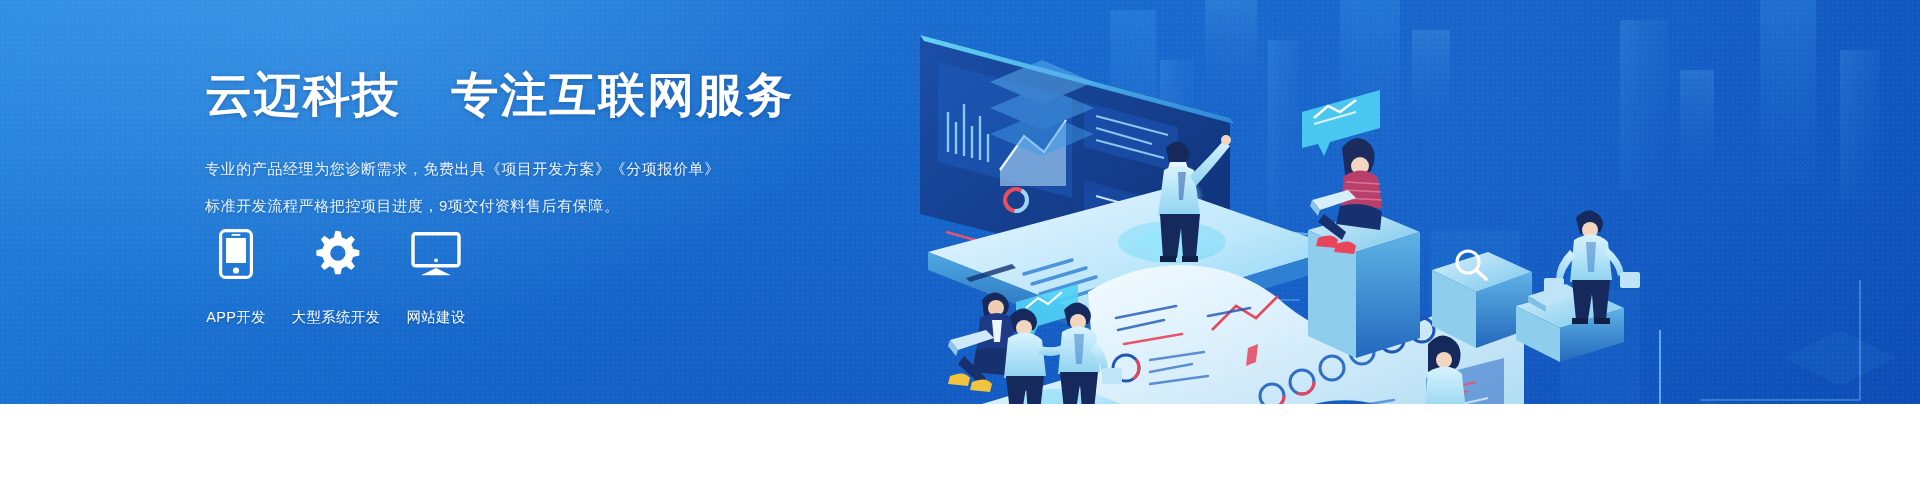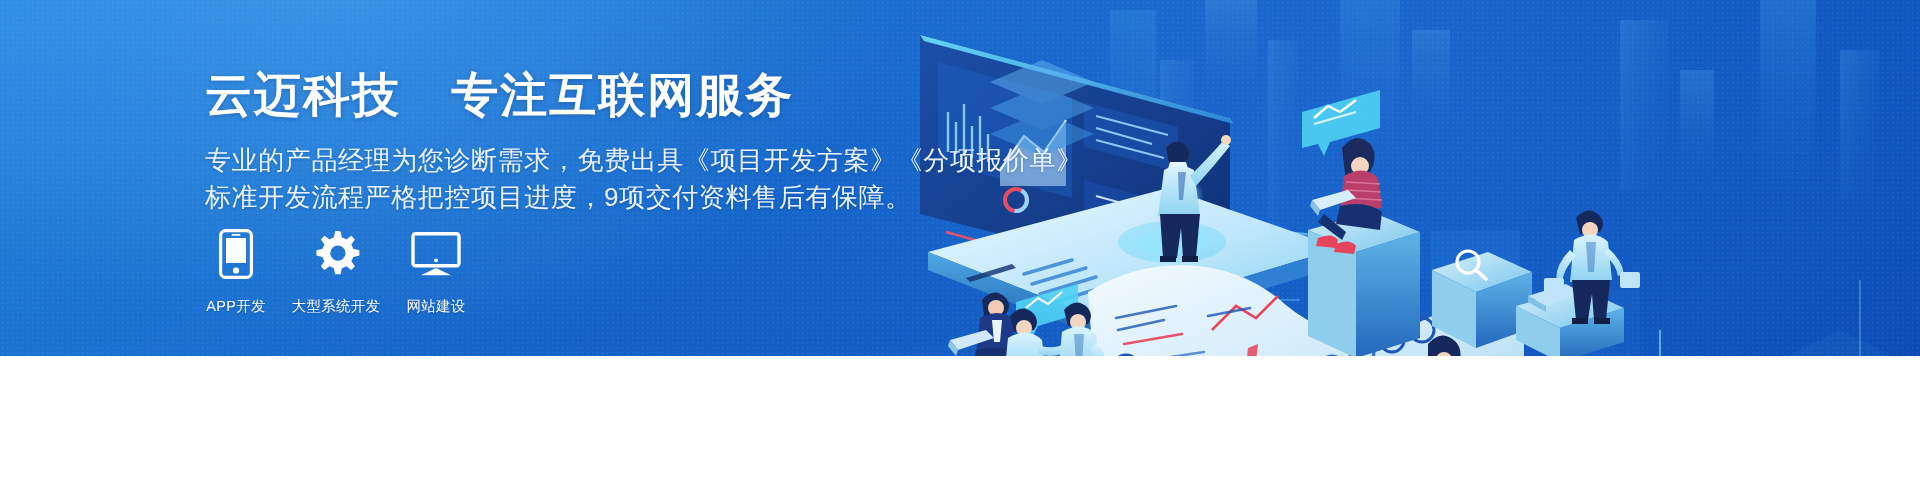--- a/index.html
+++ b/index.html
@@ -4,21 +4,21 @@
 <title>Banner</title>
 <style>
   * { box-sizing: border-box; margin: 0; padding: 0; }
   html, body {
     width: 1920px; height: 500px;
     overflow: hidden;
     font-family: "Liberation Sans", "DejaVu Sans", sans-serif;
   }
   #banner {
     position: relative;
-    width: 1920px; height: 356px;
+    width: 1920px; height: 404px;
     background:
       radial-gradient(ellipse 900px 600px at 18% -10%, rgba(90,175,245,0.45) 0%, rgba(90,175,245,0) 62%),
       radial-gradient(ellipse 1100px 700px at 72% 40%, rgba(38,120,220,0.40) 0%, rgba(38,120,220,0) 70%),
       linear-gradient(152deg, #2a8ae0 0%, #1f7ad6 18%, #1463c8 46%, #0f55be 70%, #0a48b2 100%);
     overflow: hidden;
   }
 
   
   #banner::before{
     content:"";
@@ -43,23 +43,23 @@
     color: #ffffff;
     font-size: 47px;
     font-weight: bold;
     letter-spacing: 2px;
     line-height: 1.15;
     white-space: nowrap;
     text-shadow: 0 1px 5px rgba(0,30,80,0.28);
   }
   .headline .gap { display:inline-block; width:20px; }
   .sub {
-    margin-top: 20px;
+    margin-top: 28px;
     color: #eaf4ff;
-    font-size: 26px;
+    font-size: 15px;
     line-height: 37px;
     letter-spacing: 0.6px;
     white-space: nowrap;
     text-shadow: 0 1px 3px rgba(0,30,80,0.25);
   }
 
   
   .services {
     position: absolute;
     left: 198px; top: 228px;
@@ -74,21 +74,21 @@
     flex-direction: column;
     align-items: center;
     cursor: pointer;
   }
   .service .glyph {
     height: 52px;
     display: flex; align-items: center; justify-content: center;
   }
   .service .glyph svg { display:block; }
   .service .cap {
-    margin-top: 19px;
+    margin-top: 30px;
     color: #ffffff;
     font-size: 14.5px;
     line-height: 1;
     white-space: nowrap;
     letter-spacing: 0.3px;
     text-shadow: 0 1px 2px rgba(0,30,80,0.3);
   }
 
   
   .illo {

